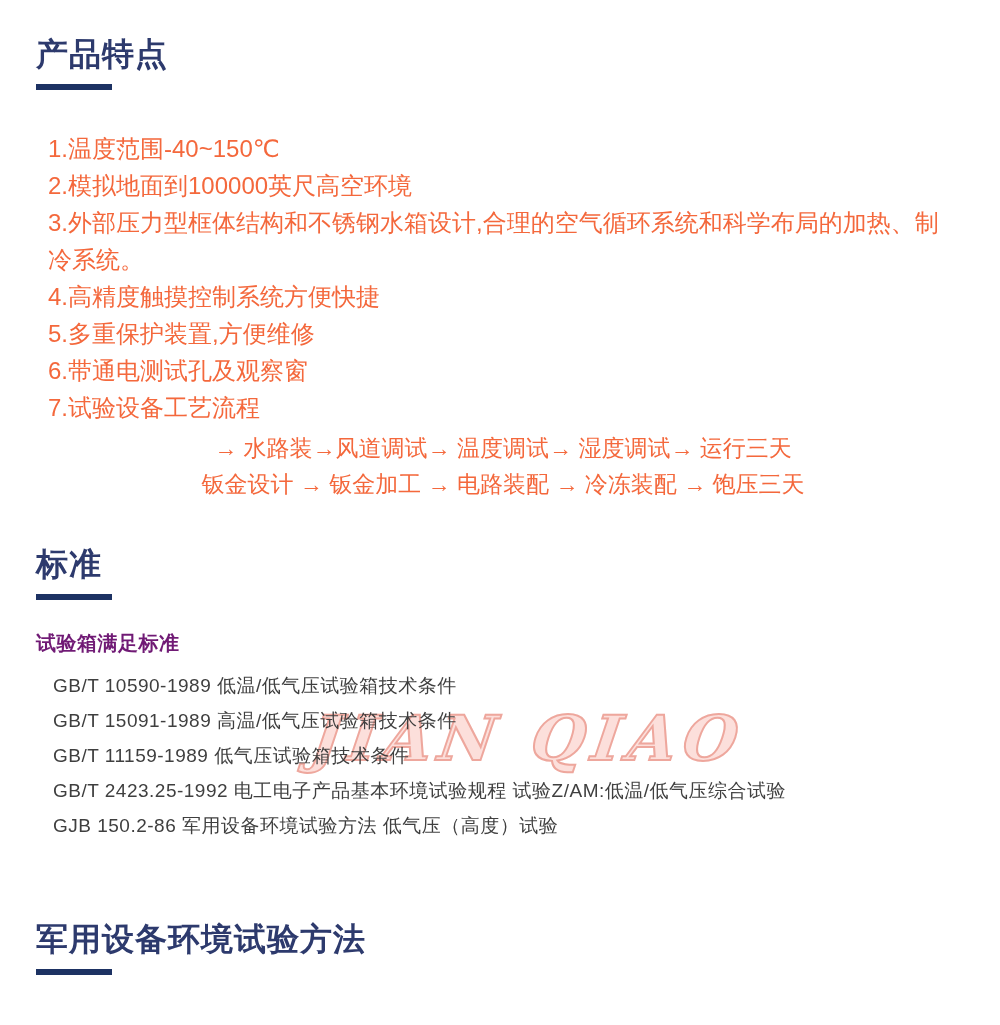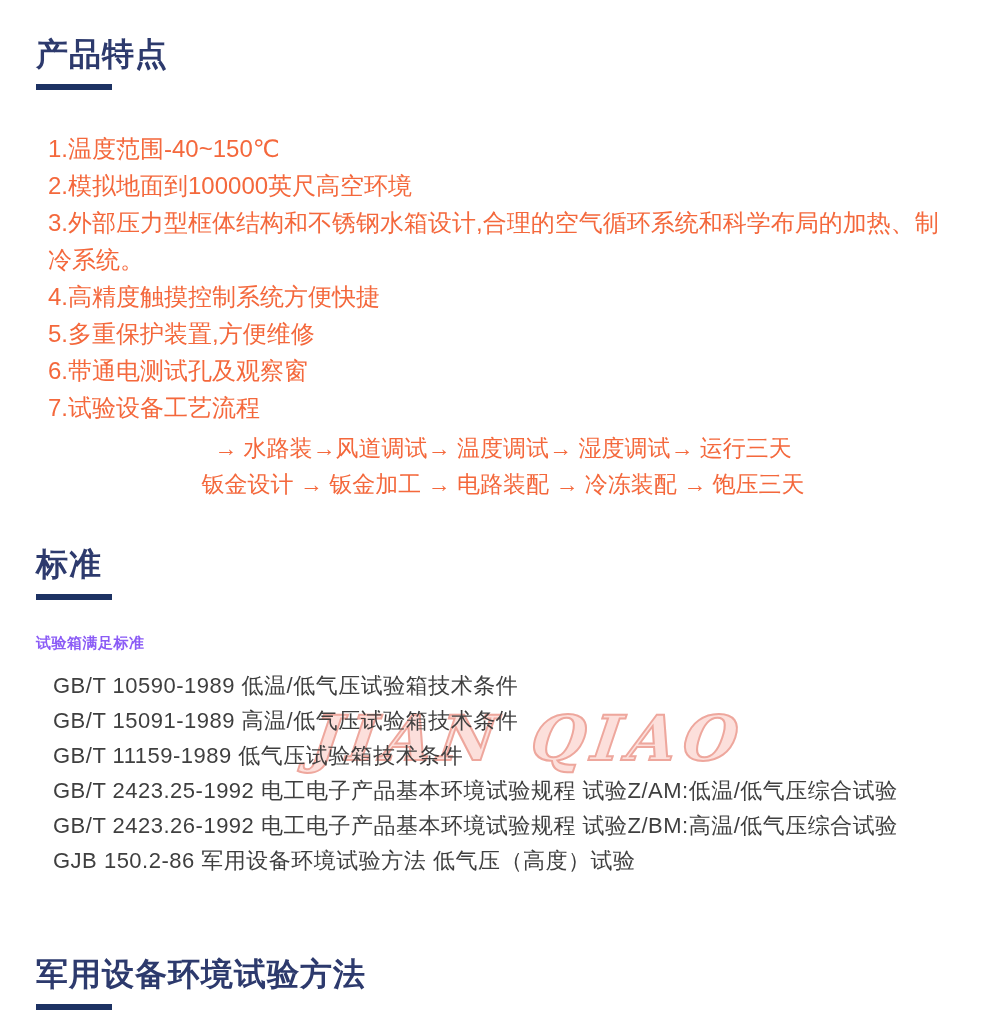--- a/index.html
+++ b/index.html
@@ -48,32 +48,32 @@
     line-height: 36px;
     color: #f4683c;
     text-align: center;
     white-space: pre-wrap;
   }
 
   .section-standards { margin-top: 44px; }
 
   .standards-subtitle {
     margin-top: 32px;
-    font-size: 15px;
+    font-size: 20px;
     line-height: 22px;
     font-weight: bold;
-    color: #8b5cf6;
+    color: #701a75;
     letter-spacing: 0.5px;
   }
 
   .standards-list {
     list-style: none;
     margin: 14px 0 0 0;
     padding: 0 0 0 17px;
-    font-size: 22px;
+    font-size: 19px;
     line-height: 35px;
     color: #3f3f3f;
     letter-spacing: 0.5px;
   }
 
   .section-parameters { margin-top: 78px; }
 
   .watermark {
     position: absolute;
     left: 312px;
@@ -121,21 +121,20 @@
       <h2 class="section-title">标准</h2>
       <div class="title-underline"></div>
 
       <div class="standards-subtitle">试验箱满足标准</div>
 
       <ul class="standards-list">
           <li>GB/T 10590-1989 低温/低气压试验箱技术条件</li>
           <li>GB/T 15091-1989 高温/低气压试验箱技术条件</li>
           <li>GB/T 11159-1989 低气压试验箱技术条件</li>
           <li>GB/T 2423.25-1992 电工电子产品基本环境试验规程 试验Z/AM:低温/低气压综合试验</li>
-          <li>GB/T 2423.26-1992 电工电子产品基本环境试验规程 试验Z/BM:高温/低气压综合试验</li>
           <li>GJB 150.2-86 军用设备环境试验方法 低气压（高度）试验</li>
         </ul>
     </div>
 
     <div class="section section-parameters">
       <h2 class="section-title">军用设备环境试验方法</h2>
       <div class="title-underline"></div>
     </div>
 
   </div>

